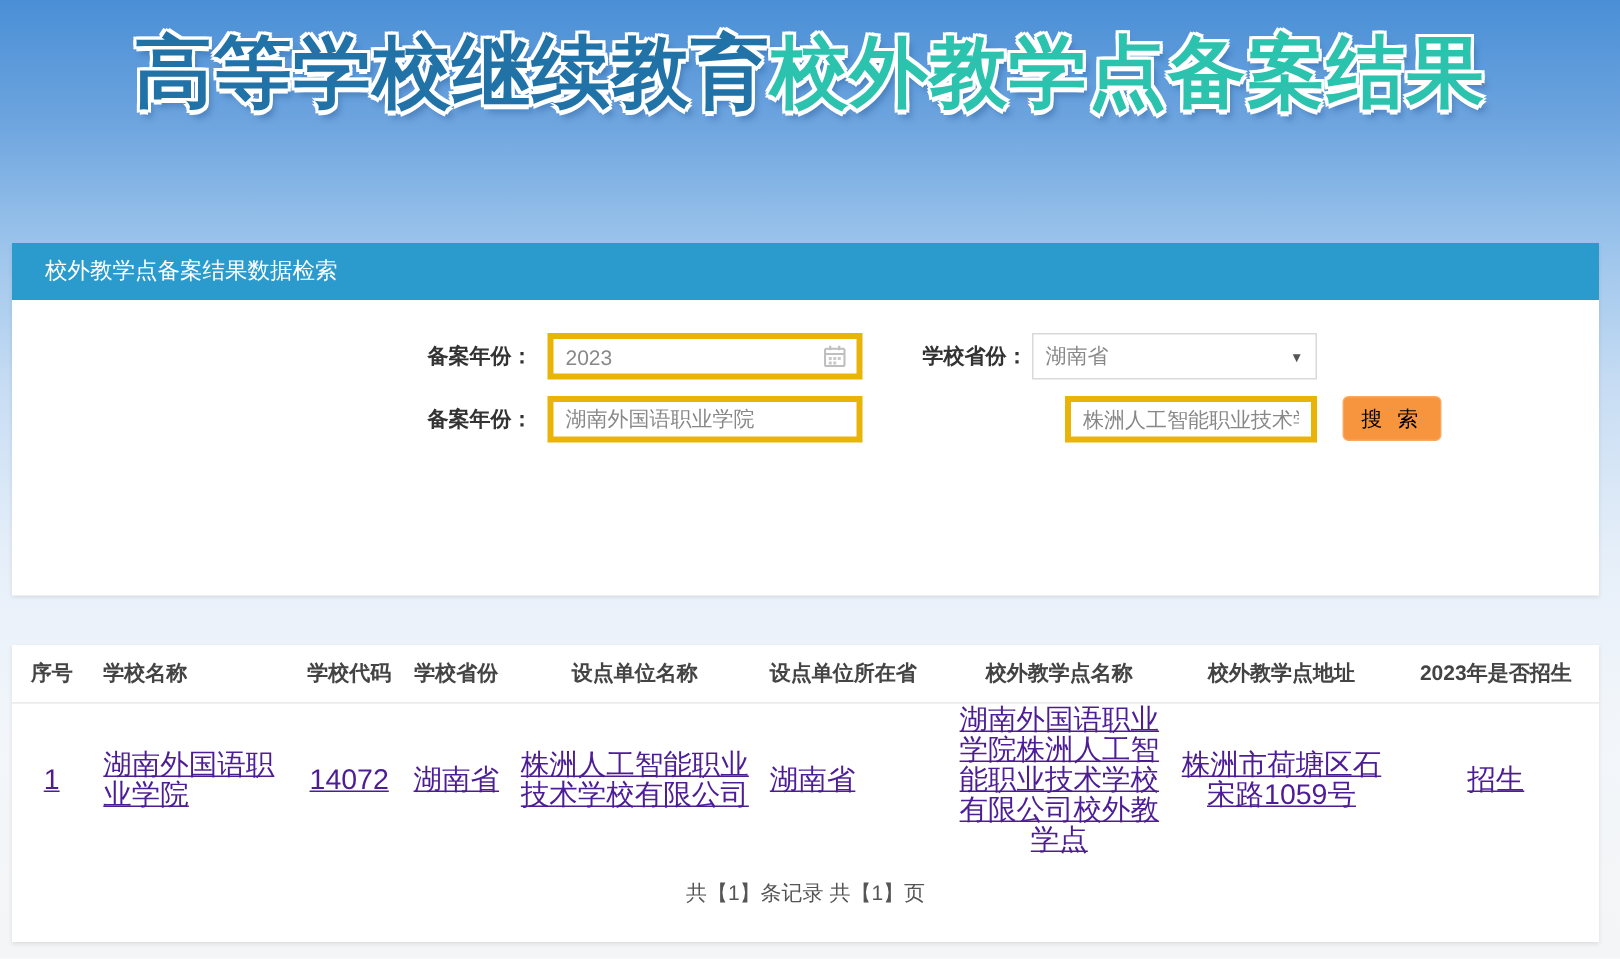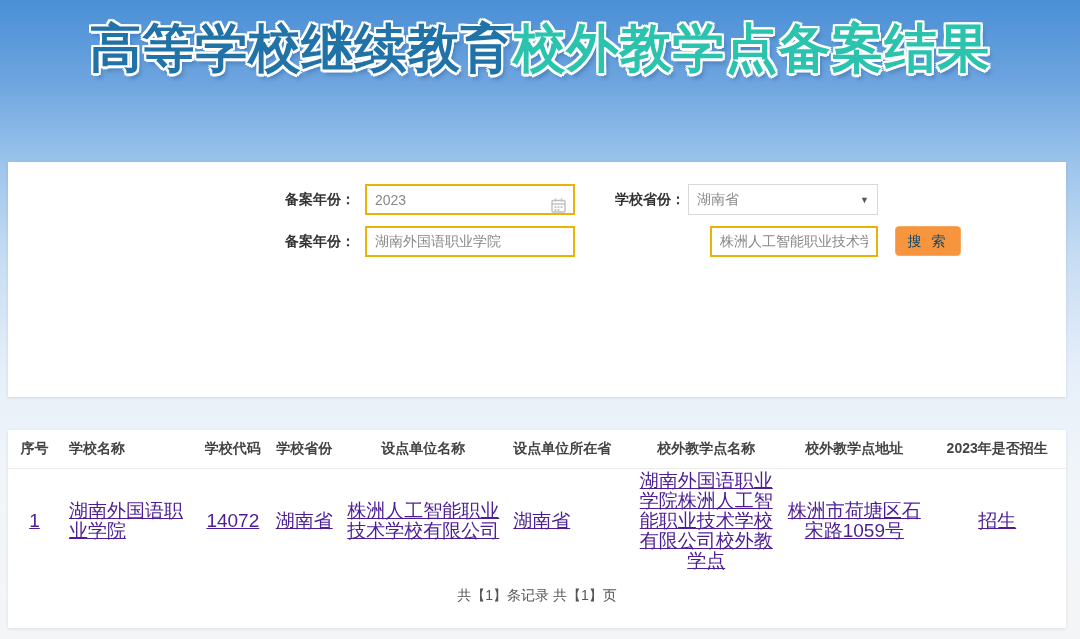--- a/index.html
+++ b/index.html
@@ -39,43 +39,43 @@
   
   .f-label{
     position:absolute;height:31px;line-height:31px;text-align:right;
     font-size:14px;color:#333;font-weight:600;
   }
   .lbl-r1a{top:22px;left:200px;width:147px;}
   .lbl-r1b{top:22px;left:540px;width:137px;}
   .lbl-r2a{top:64px;left:200px;width:147px;}
   .lbl-r2b{top:64px;left:540px;width:157px;}
   .input-box{
-    position:absolute;height:31px;border:2px solid #eab308;background:#fff;
-    display:flex;align-items:flex-end;
+    position:absolute;height:31px;border:4px solid #eab308;background:#fff;
+    display:flex;align-items:center;
   }
   .input-box input{
     border:none;outline:none;flex:1;height:100%;padding:0 8px;
     font-size:14px;color:#888;background:transparent;min-width:0;
     font-family:"Liberation Sans","DejaVu Sans",sans-serif;
   }
   .box-year{top:22px;left:357px;width:210px;}
   .box-school{top:64px;left:357px;width:210px;}
   .box-unit{top:64px;left:702px;width:168px;}
   .cal-icon{margin-right:7px;flex:0 0 auto;display:block;cursor:pointer;}
   .select-box{
     position:absolute;top:22px;left:680px;width:190px;height:31px;
     border:1px solid #d9d9d9;background:#fff;display:flex;align-items:center;
     cursor:pointer;
   }
   .select-box .sel-value{flex:1;font-size:14px;color:#888;padding:0 8px;}
   .select-box .arrow{flex:0 0 auto;margin-right:8px;font-size:9px;color:#555;}
   .search-btn{
     position:absolute;top:64px;left:887px;width:66px;height:30px;
     background:var(--button-bg);border:1px solid #f9a95f;border-radius:4px;
-    color:#0c4a6e;font-size:14px;letter-spacing:3px;text-align:center;line-height:28px;
+    color:#000000;font-size:14px;letter-spacing:3px;text-align:center;line-height:28px;
     cursor:pointer;
   }
   
   .results-panel{top:430px;height:198px;}
   table{width:100%;border-collapse:collapse;table-layout:fixed;}
   th{
     height:38px;font-size:14px;color:#444;font-weight:bold;
     border-bottom:1px solid #ececec;
   }
   td{height:80px;font-size:19px;color:#4c1d95;line-height:20px;text-decoration:underline;}
@@ -86,20 +86,21 @@
   }
 </style>
 </head>
 <body>
 
 <div class="banner-title">
   <span class="t1">高等学校继续教育</span><span class="t2">校外教学点备案结果</span>
 </div>
 
 <div class="panel search-panel">
+  <div class="panel-header">校外教学点备案结果数据检索</div>
   <div class="search-body">
 
     <div class="f-label lbl-r1a">备案年份：</div>
     <div class="input-box box-year">
       <input type="text" value="2023" style="">
       <svg class="cal-icon" width="15" height="15" viewBox="0 0 15 15">
         <rect x="1" y="2.5" width="13" height="11.5" rx="1" fill="none" stroke="#bfbfbf" stroke-width="1.4"></rect>
         <line x1="1" y1="6" x2="14" y2="6" stroke="#bfbfbf" stroke-width="1.4"></line>
         <line x1="4.5" y1="0.5" x2="4.5" y2="3.5" stroke="#bfbfbf" stroke-width="1.4"></line>
         <line x1="10.5" y1="0.5" x2="10.5" y2="3.5" stroke="#bfbfbf" stroke-width="1.4"></line>

